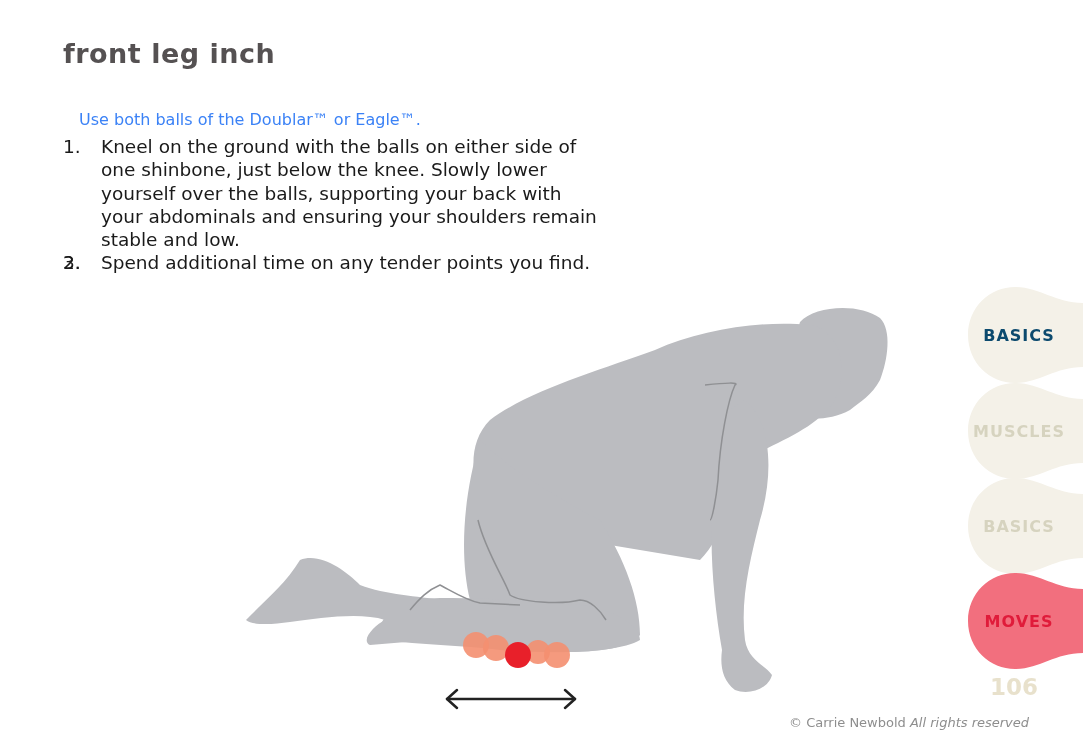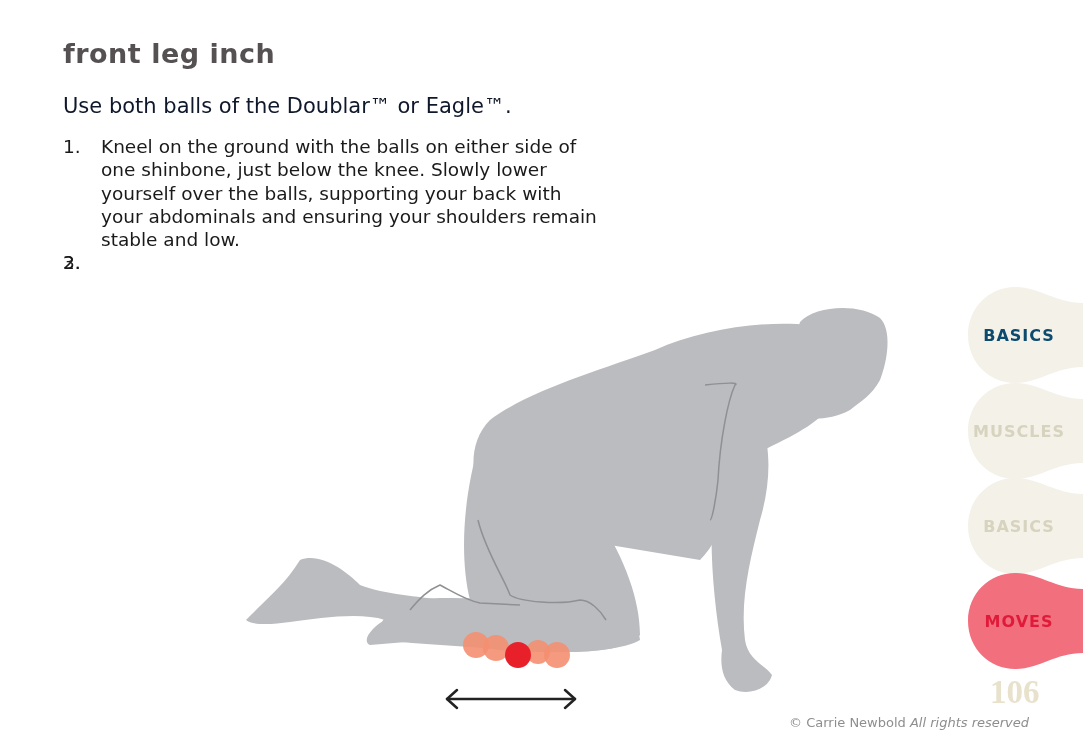--- a/index.html
+++ b/index.html
@@ -1,50 +1,51 @@
 <!DOCTYPE html>
 <html><head>
 <meta charset="utf-8">
 <style>
   html, body { margin:0; padding:0; background:#ffffff; }
   body { width:1083px; height:750px; position:relative; overflow:hidden;
          font-family:"DejaVu Sans", sans-serif; color:#1a1a1a; }
   .title { position:absolute; left:63px; top:38px; font-size:27px; font-weight:bold;
            color:#555152; letter-spacing:0.5px; margin:0; }
-  .intro { position:absolute; left:63px; top:94px; font-size:21px; color:#0f172a; margin:0; }
+  .intro { position:absolute; left:63px; top:94px; font-size:16px; color:#3b82f6; margin:16px; }
   .steps { position:absolute; left:63px; top:135px; width:540px; margin:0; padding:0; list-style:none;
            font-size:18.5px; line-height:23.3px; color:#1a1a1a; }
   .steps li { position:relative; padding-left:38px; }
   .steps .num { position:absolute; left:0; top:0; }
   .figure { position:absolute; left:0; top:0; width:1083px; height:750px; pointer-events:none; }
   .tabs { position:absolute; right:0; top:285px; width:118px; }
   .tab { position:absolute; left:0; width:118px; height:100px; display:flex; align-items:center;
          justify-content:center; font-weight:bold; font-size:16px; letter-spacing:1px; cursor:pointer; }
   .tab svg { position:absolute; left:0; top:0; }
   .tab span { position:relative; margin-left:-10px; }
-  .page-num { position:absolute; left:990px; top:674px; font-size:33px; font-weight:bold; color:#e8e1cc;font-family:Liberation Serif, serif; }
+  .page-num { position:absolute; left:990px; top:674px; font-size:23px; font-weight:bold; color:#e8e1cc; }
   .copyright { position:absolute; left:789px; top:715px; font-size:13px; color:#8e8e8e; }
   .copyright em { font-style:italic; }
 </style>
 </head>
 <body>
 
 <h1 class="title">front leg inch</h1>
 <p class="intro">Use both balls of the Doublar™ or Eagle™.</p>
 
 <ol class="steps">
   <li>
     <span class="num">1.</span>
     <span>Kneel on the ground with the balls on either side of one shinbone, just below the knee. Slowly lower yourself over the balls, supporting your back with your abdominals and ensuring your shoulders remain stable and low.</span>
   </li>
   <li>
     <span class="num">2.</span>
   </li>
   <li>
     <span class="num">3.</span>
+    <span>Spend additional time on any tender points you find.</span>
   </li>
 </ol>
 
 <svg class="figure" viewBox="0 0 1083 750" width="1083" height="750">
   <g fill="#bbbcc0">
 
     <path d="M800 322 C815 305 860 303 880 318 C892 330 888 360 880 380 C872 395 860 402 850 410 C835 418 818 420 805 418 C790 415 780 405 790 395 C800 380 792 345 800 322 Z"></path>
 
     <path d="M655 350 C700 330 760 320 810 325 C840 330 850 370 835 400 C815 430 780 440 745 460 C735 500 720 540 700 560 L610 545 C560 530 505 520 480 500 C470 470 470 440 490 420 C530 390 600 370 655 350 Z"></path>
 

